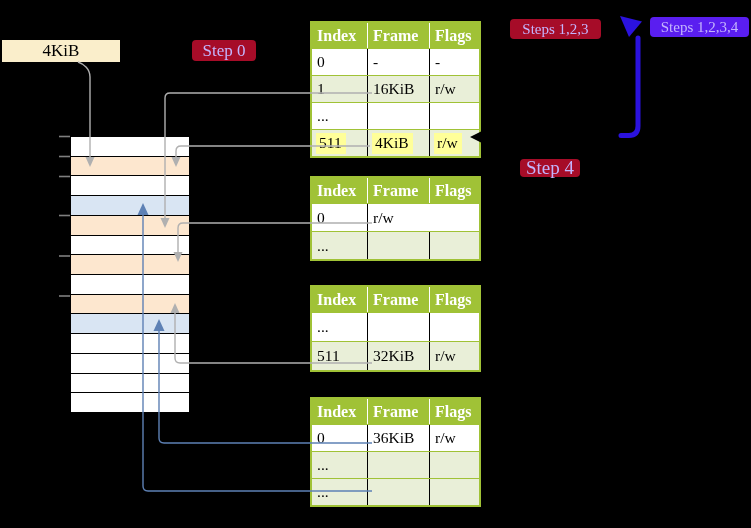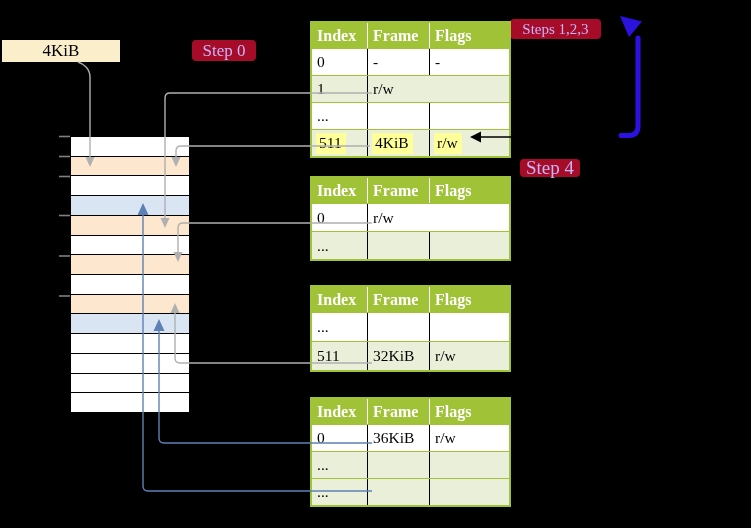--- a/index.html
+++ b/index.html
@@ -44,21 +44,21 @@
     background:#fff;border:1.6px solid #000;box-sizing:border-box;
     display:flex;flex-direction:column;
   }
   .mem-row{flex:1 1 0;}
   .mem-row + .mem-row{border-top:1.8px solid #000;}
   .mem-row.white{background:#ffffff;}
   .mem-row.peach{background:var(--memory-peach);}
   .mem-row.blue{background:var(--memory-blue);}
   
   .pt-table{
-    position:absolute;left:310px;width:201px;box-sizing:border-box;
+    position:absolute;left:310px;width:171px;box-sizing:border-box;
     border:2px solid var(--table-header-green);background:#7f1d1d;
   }
   .t0{top:21px;}
   .t1{top:176px;}
   .t2{top:285px;}
   .t3{top:397px;}
   .pt-row{
     display:grid;grid-template-columns:56px 62px 1fr;height:26px;
     background:#fff;
   }
@@ -95,20 +95,21 @@
 <body>
 
 <div class="stage">
 
   <div class="frame-label">
     <span>4KiB</span>
   </div>
 
   <div class="badge red step0">Step 0</div>
   <div class="badge red steps123">Steps 1,2,3</div>
+  <div class="badge violet steps1234">Steps 1,2,3,4</div>
   <div class="badge red step4">Step 4</div>
 
   <div class="memory" id="memory">
       <div class="mem-row white"></div>
       <div class="mem-row peach"></div>
       <div class="mem-row white"></div>
       <div class="mem-row blue"></div>
       <div class="mem-row peach"></div>
       <div class="mem-row white"></div>
       <div class="mem-row peach"></div>
@@ -134,20 +135,23 @@
         <div class="pt-cell">
           <span>-</span>
         </div>
         <div class="pt-cell">
           <span>-</span>
         </div>
       </div>
       <div class="pt-row shaded">
         <div class="pt-cell">
           <span>1</span>
+        </div>
+        <div class="pt-cell">
+          <span>16KiB</span>
         </div>
         <div class="pt-cell">
           <span>r/w</span>
         </div>
       </div>
       <div class="pt-row">
         <div class="pt-cell">
           <span>...</span>
         </div>
         <div class="pt-cell">

